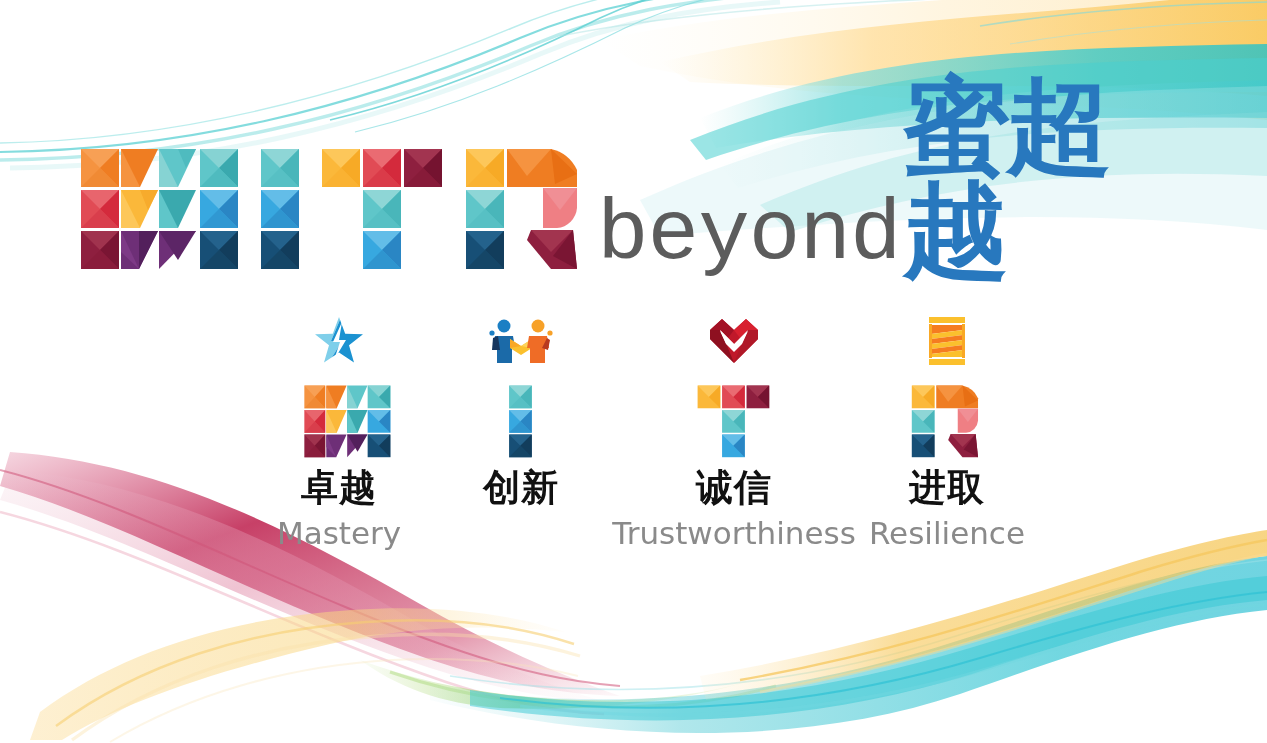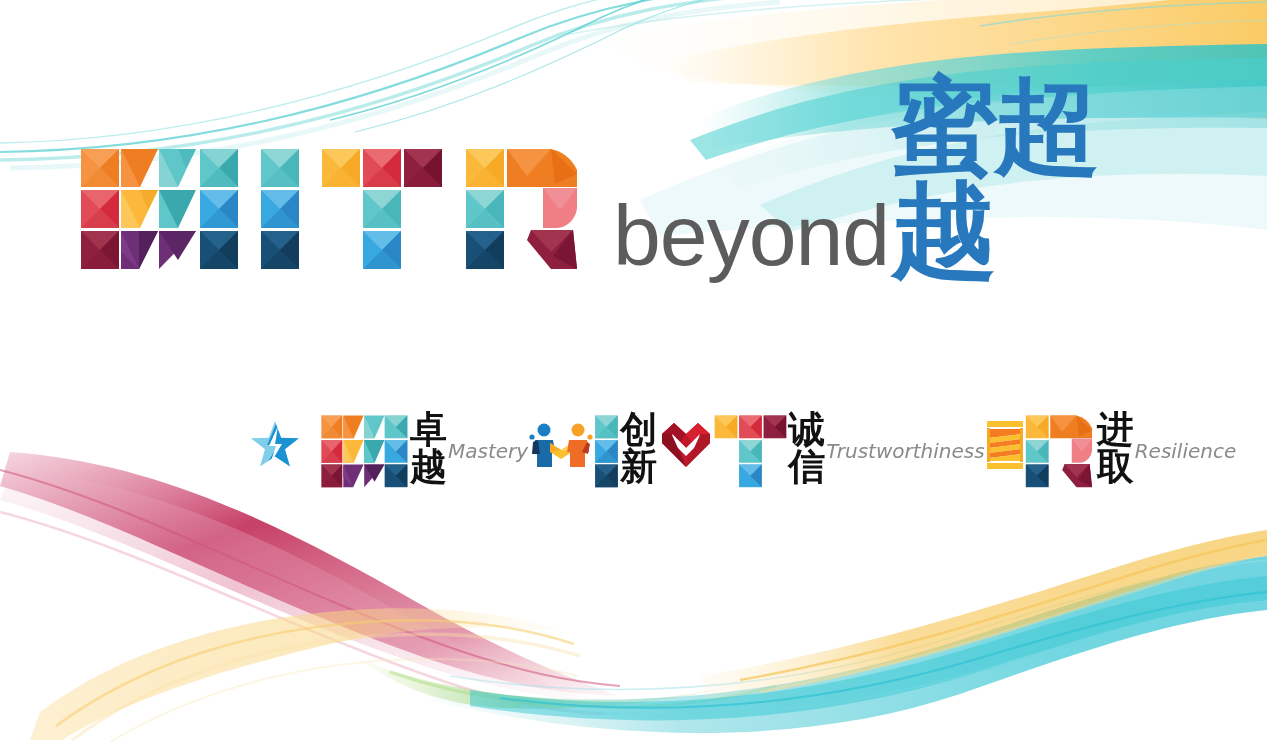--- a/index.html
+++ b/index.html
@@ -16,50 +16,49 @@
 
   
   .wordmark{
     position:absolute;left:80px;top:132px;width:1110px;height:140px;
     display:flex;align-items:flex-end;z-index:5;
   }
   .wm-letters{display:flex;align-items:flex-start;gap:5px;}
   .wm-letter{display:block;}
   .wm-beyond{
     font-size:86px;font-weight:300;color:#5c5c5c;line-height:1;
-    letter-spacing:-1px;margin-left:28px;margin-bottom:-6px;
-    font-family:Liberation Sans, sans-serif;
+    letter-spacing:-1px;margin-left:12px;margin-bottom:-6px;
+    font-family:Liberation Mono, monospace;
   }
   .wm-cn{
     font-size:104px;font-weight:bold;color:#2878be;line-height:1;
     letter-spacing:-3px;margin-left:2px;margin-bottom:-10px;
     font-family:"DejaVu Sans","Liberation Sans",sans-serif;
     transform:scaleX(1.02);transform-origin:left bottom;
   }
 
   
   .values{
     position:absolute;left:248px;top:315px;width:790px;height:260px;
     display:flex;z-index:5;
   }
   .value-col{
-    flex:1 1 0;display:flex;flex-direction:row;align-items:center;
+    flex:1 1 0;display:flex;flex-direction:column;align-items:center;
   }
   .v-icon{height:52px;display:flex;align-items:center;justify-content:center;}
   .v-letter{height:82px;margin-top:14px;display:flex;align-items:center;justify-content:center;}
   .v-cn{
     font-size:37px;font-weight:bold;color:#111111;line-height:1;margin-top:6px;
     letter-spacing:1px;
     font-family:"DejaVu Sans","Liberation Sans",sans-serif;
   }
   .v-en{
-    font-size:20px;font-weight:400;color:#8a8a8a;line-height:1;margin-top:12px;
+    font-size:31px;font-weight:400;color:#8a8a8a;line-height:1;margin-top:12px;
     font-family:"DejaVu Sans","Liberation Sans",sans-serif;
     white-space:nowrap;
-    font-style:italic;
   }
 </style>
 </head>
 <body>
 
 <div class="stage">
 
   <svg class="deco deco-top" viewBox="0 0 1267 743" preserveAspectRatio="none">
     <defs>
       <linearGradient id="gTealA" x1="0" y1="0" x2="1" y2="0">

